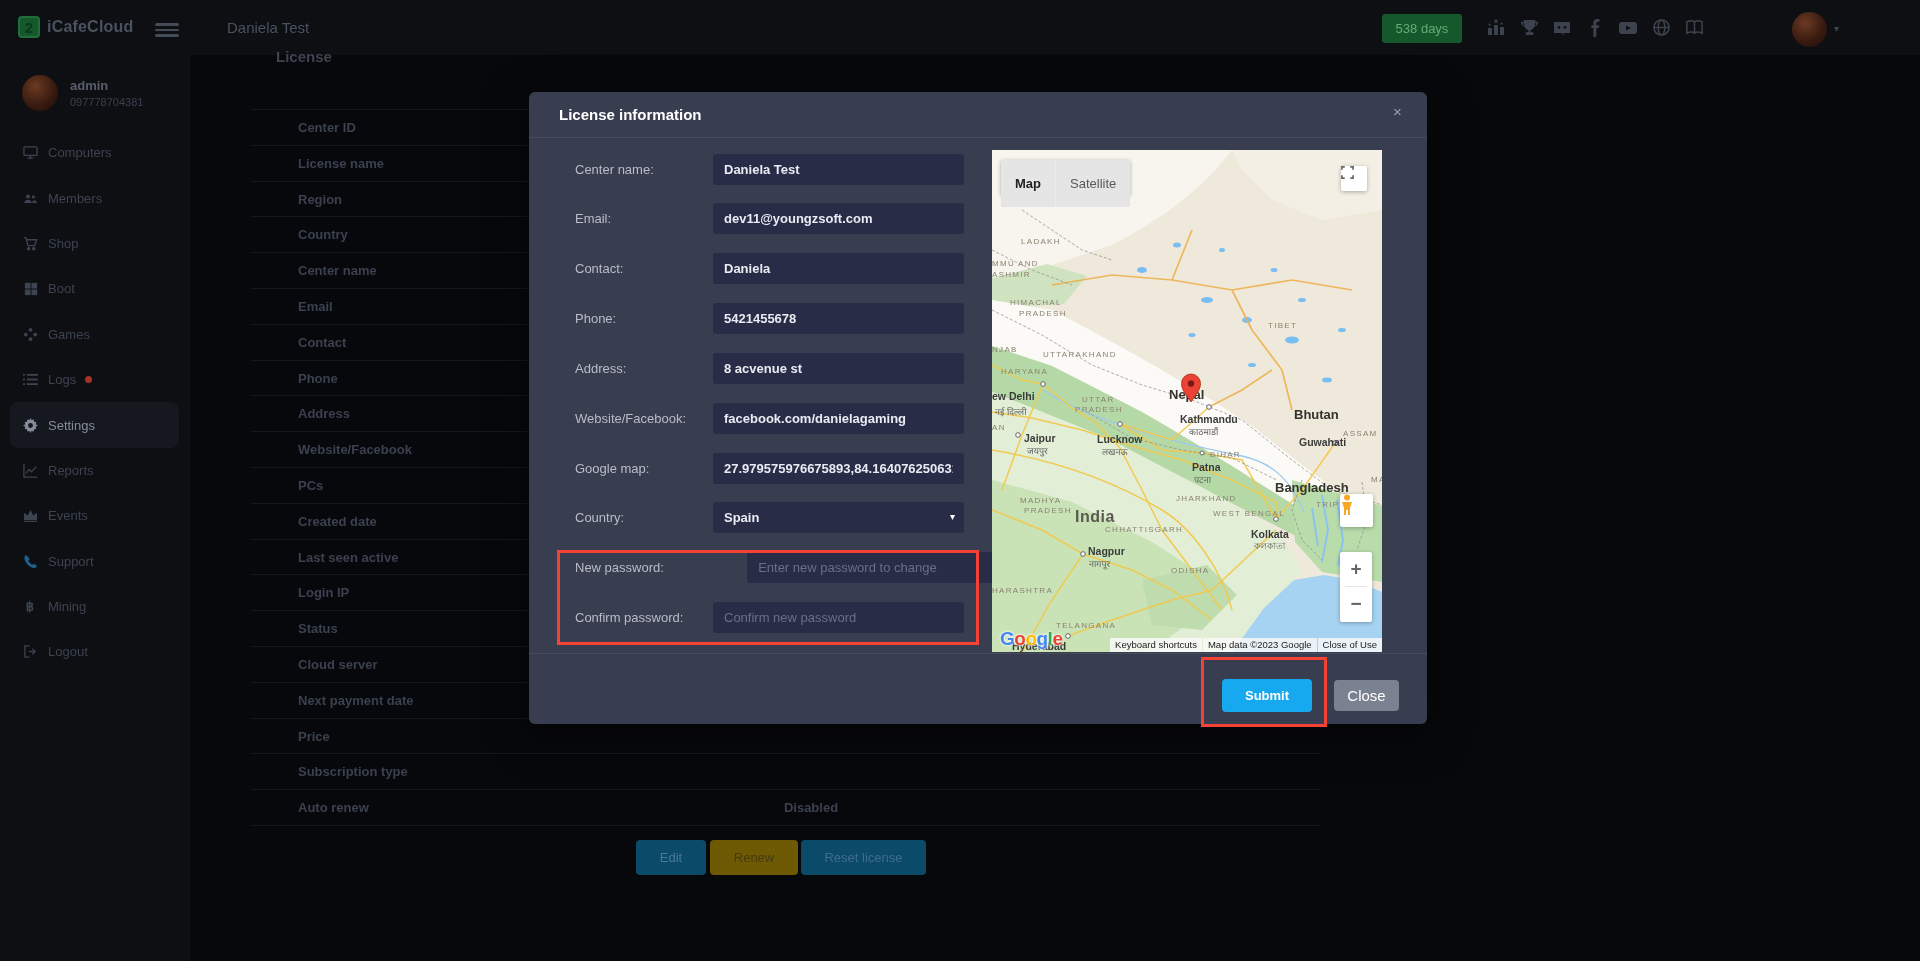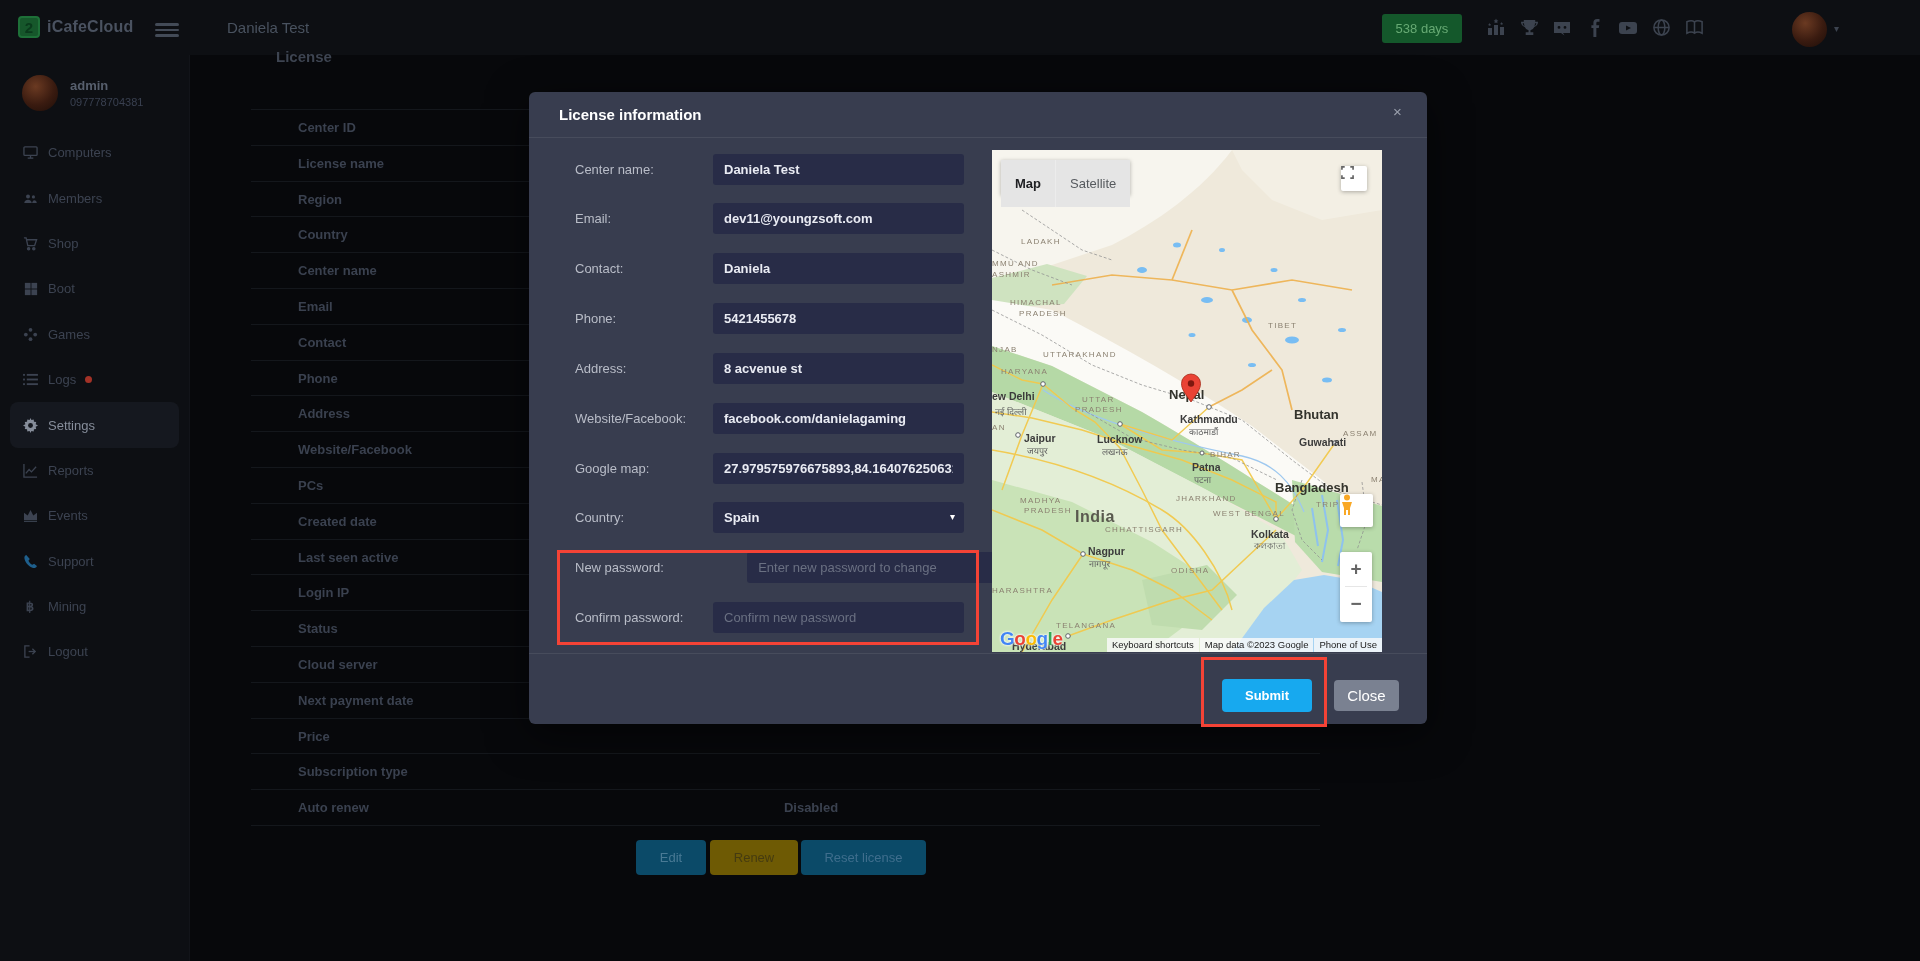--- a/index.html
+++ b/index.html
@@ -530,21 +530,21 @@
       </div>
       <div class="gm-zoom">
         <div class="gm-zbtn">+</div>
         <div class="gm-zdiv"></div>
         <div class="gm-zbtn">−</div>
       </div>
       <div class="gm-google"><span style="color:#4285F4">G</span><span style="color:#EA4335">o</span><span style="color:#FBBC05">o</span><span style="color:#4285F4">g</span><span style="color:#34A853">l</span><span style="color:#EA4335">e</span></div>
       <div class="gm-attr">
         <span>Keyboard shortcuts</span>
         <span>Map data ©2023 Google</span>
-        <span>Phone of Use</span>
+        <span>Close of Use</span>
       </div>
     </div>
 
     <div class="modal-fr"></div>
     <button class="btn-submit">Submit</button>
     <button class="btn-mclose">Close</button>
   </div>
 
 </div>
 

